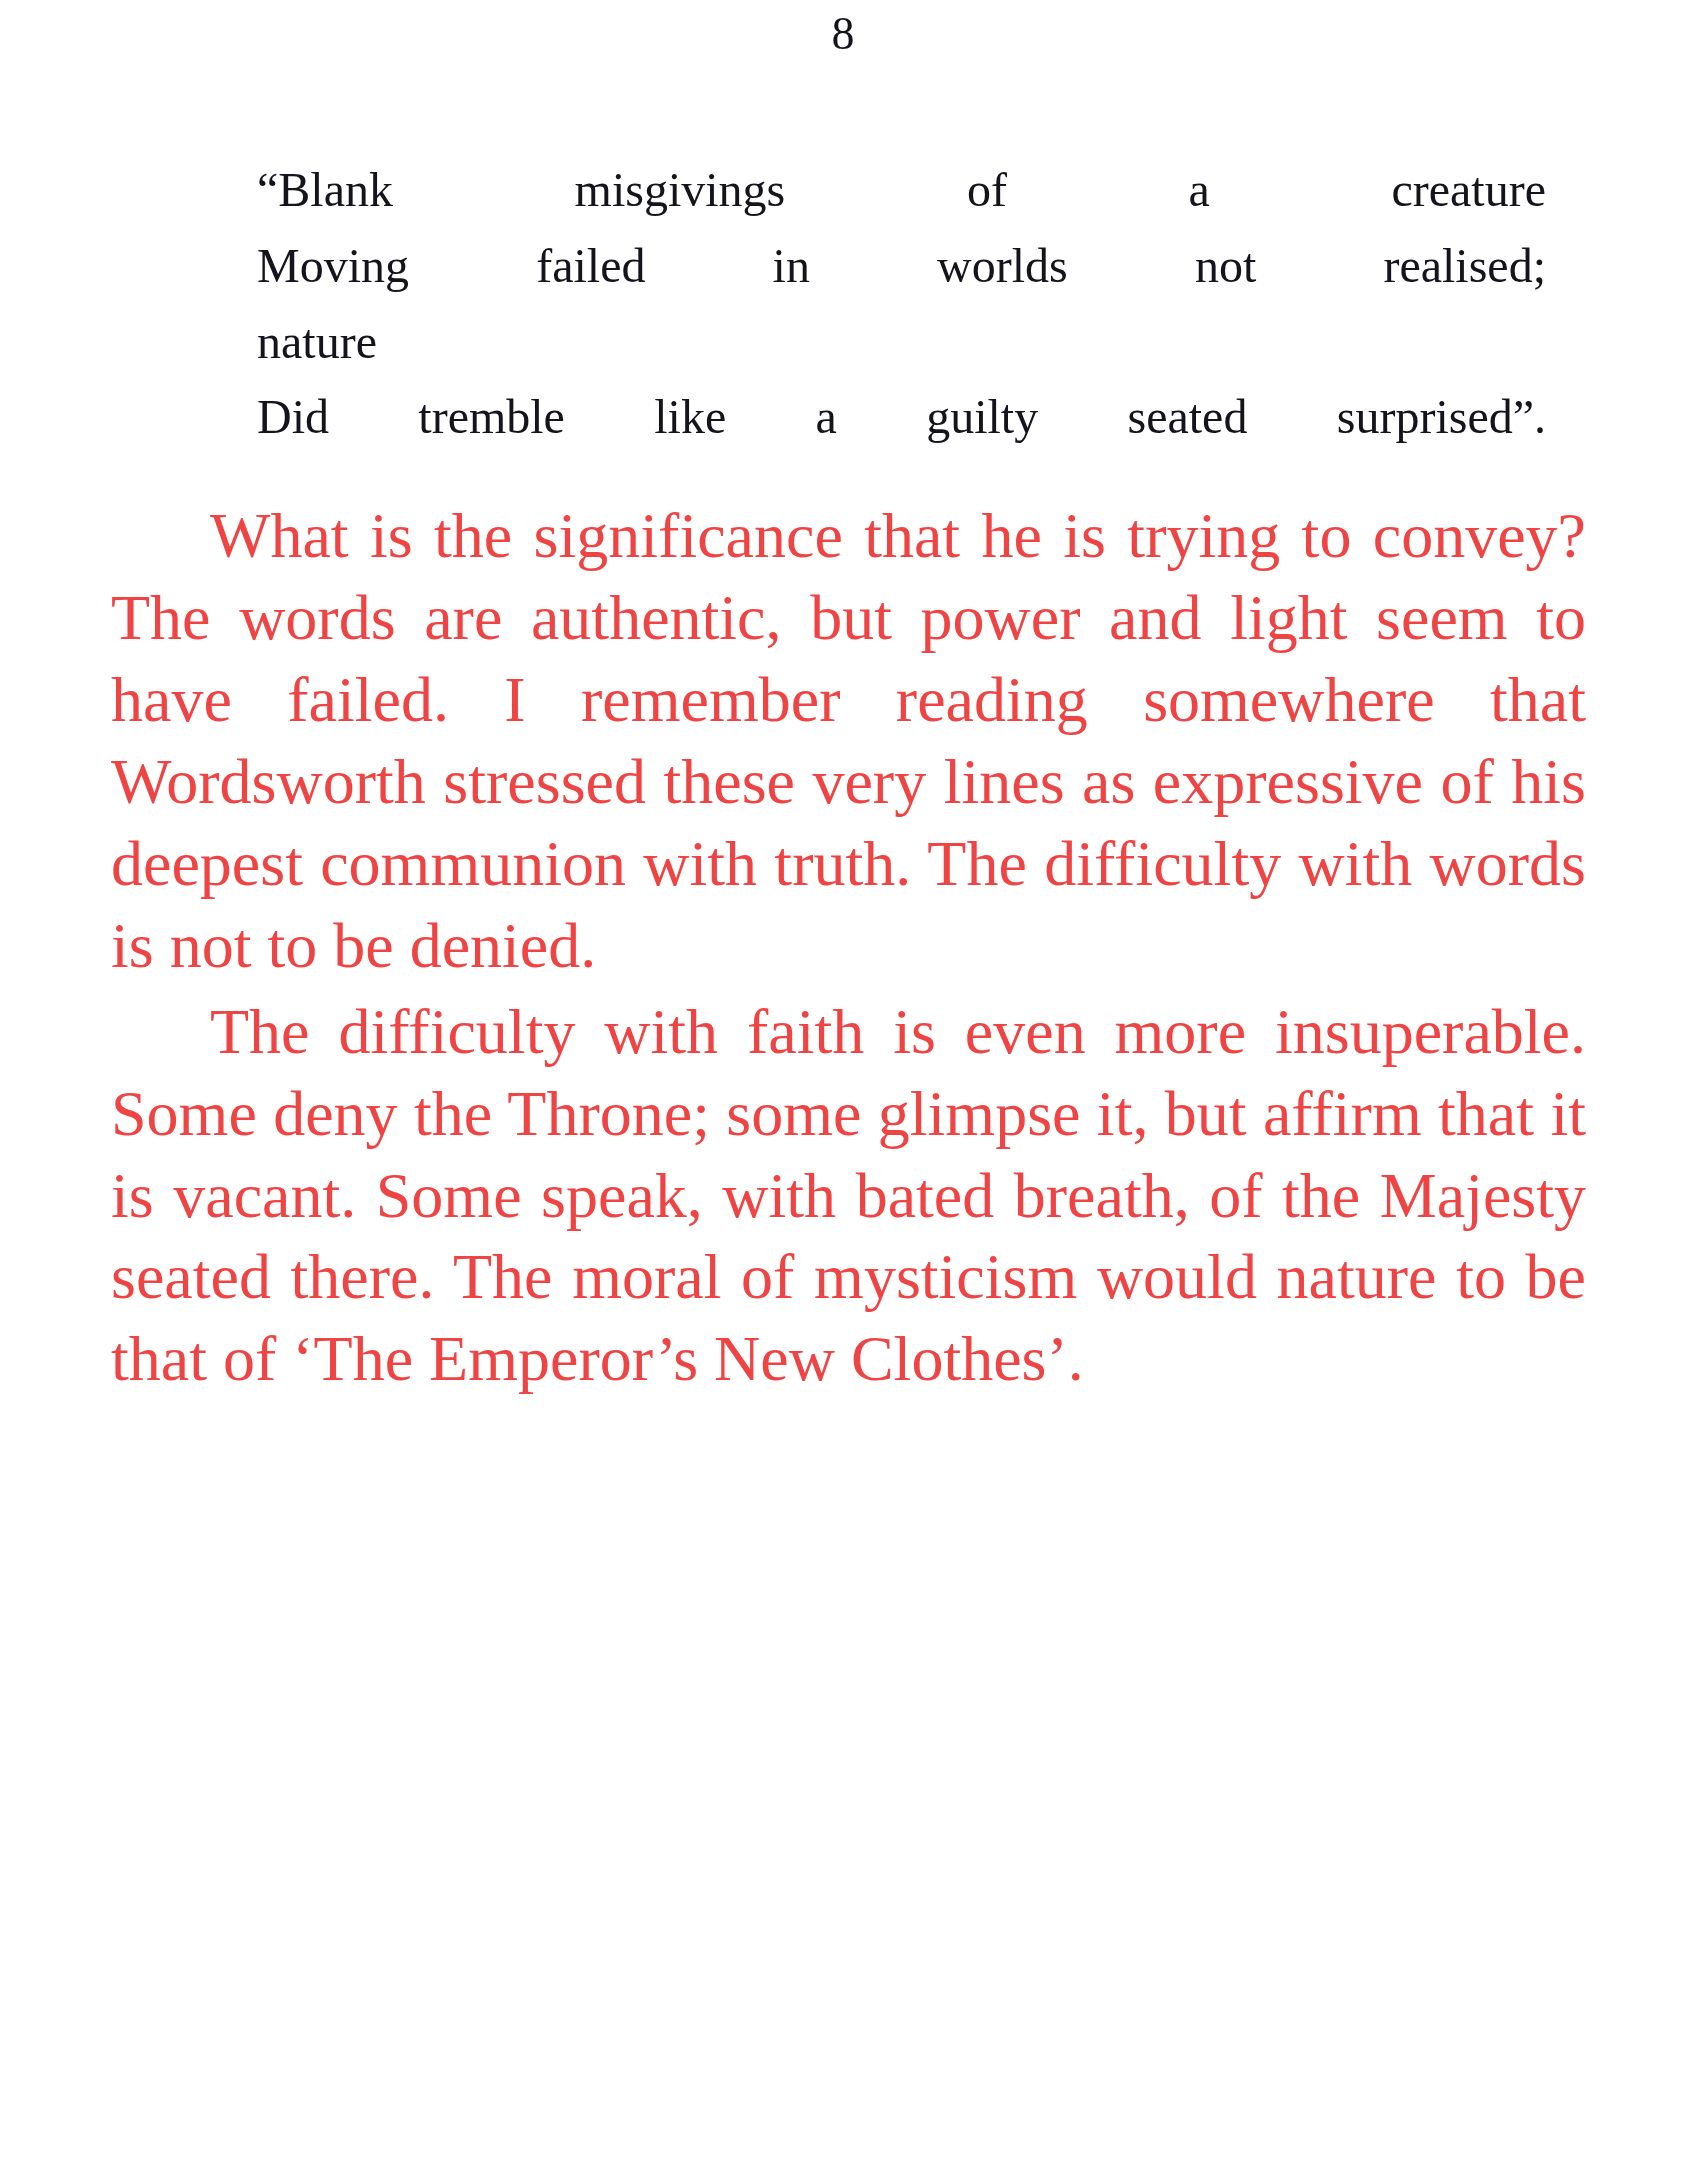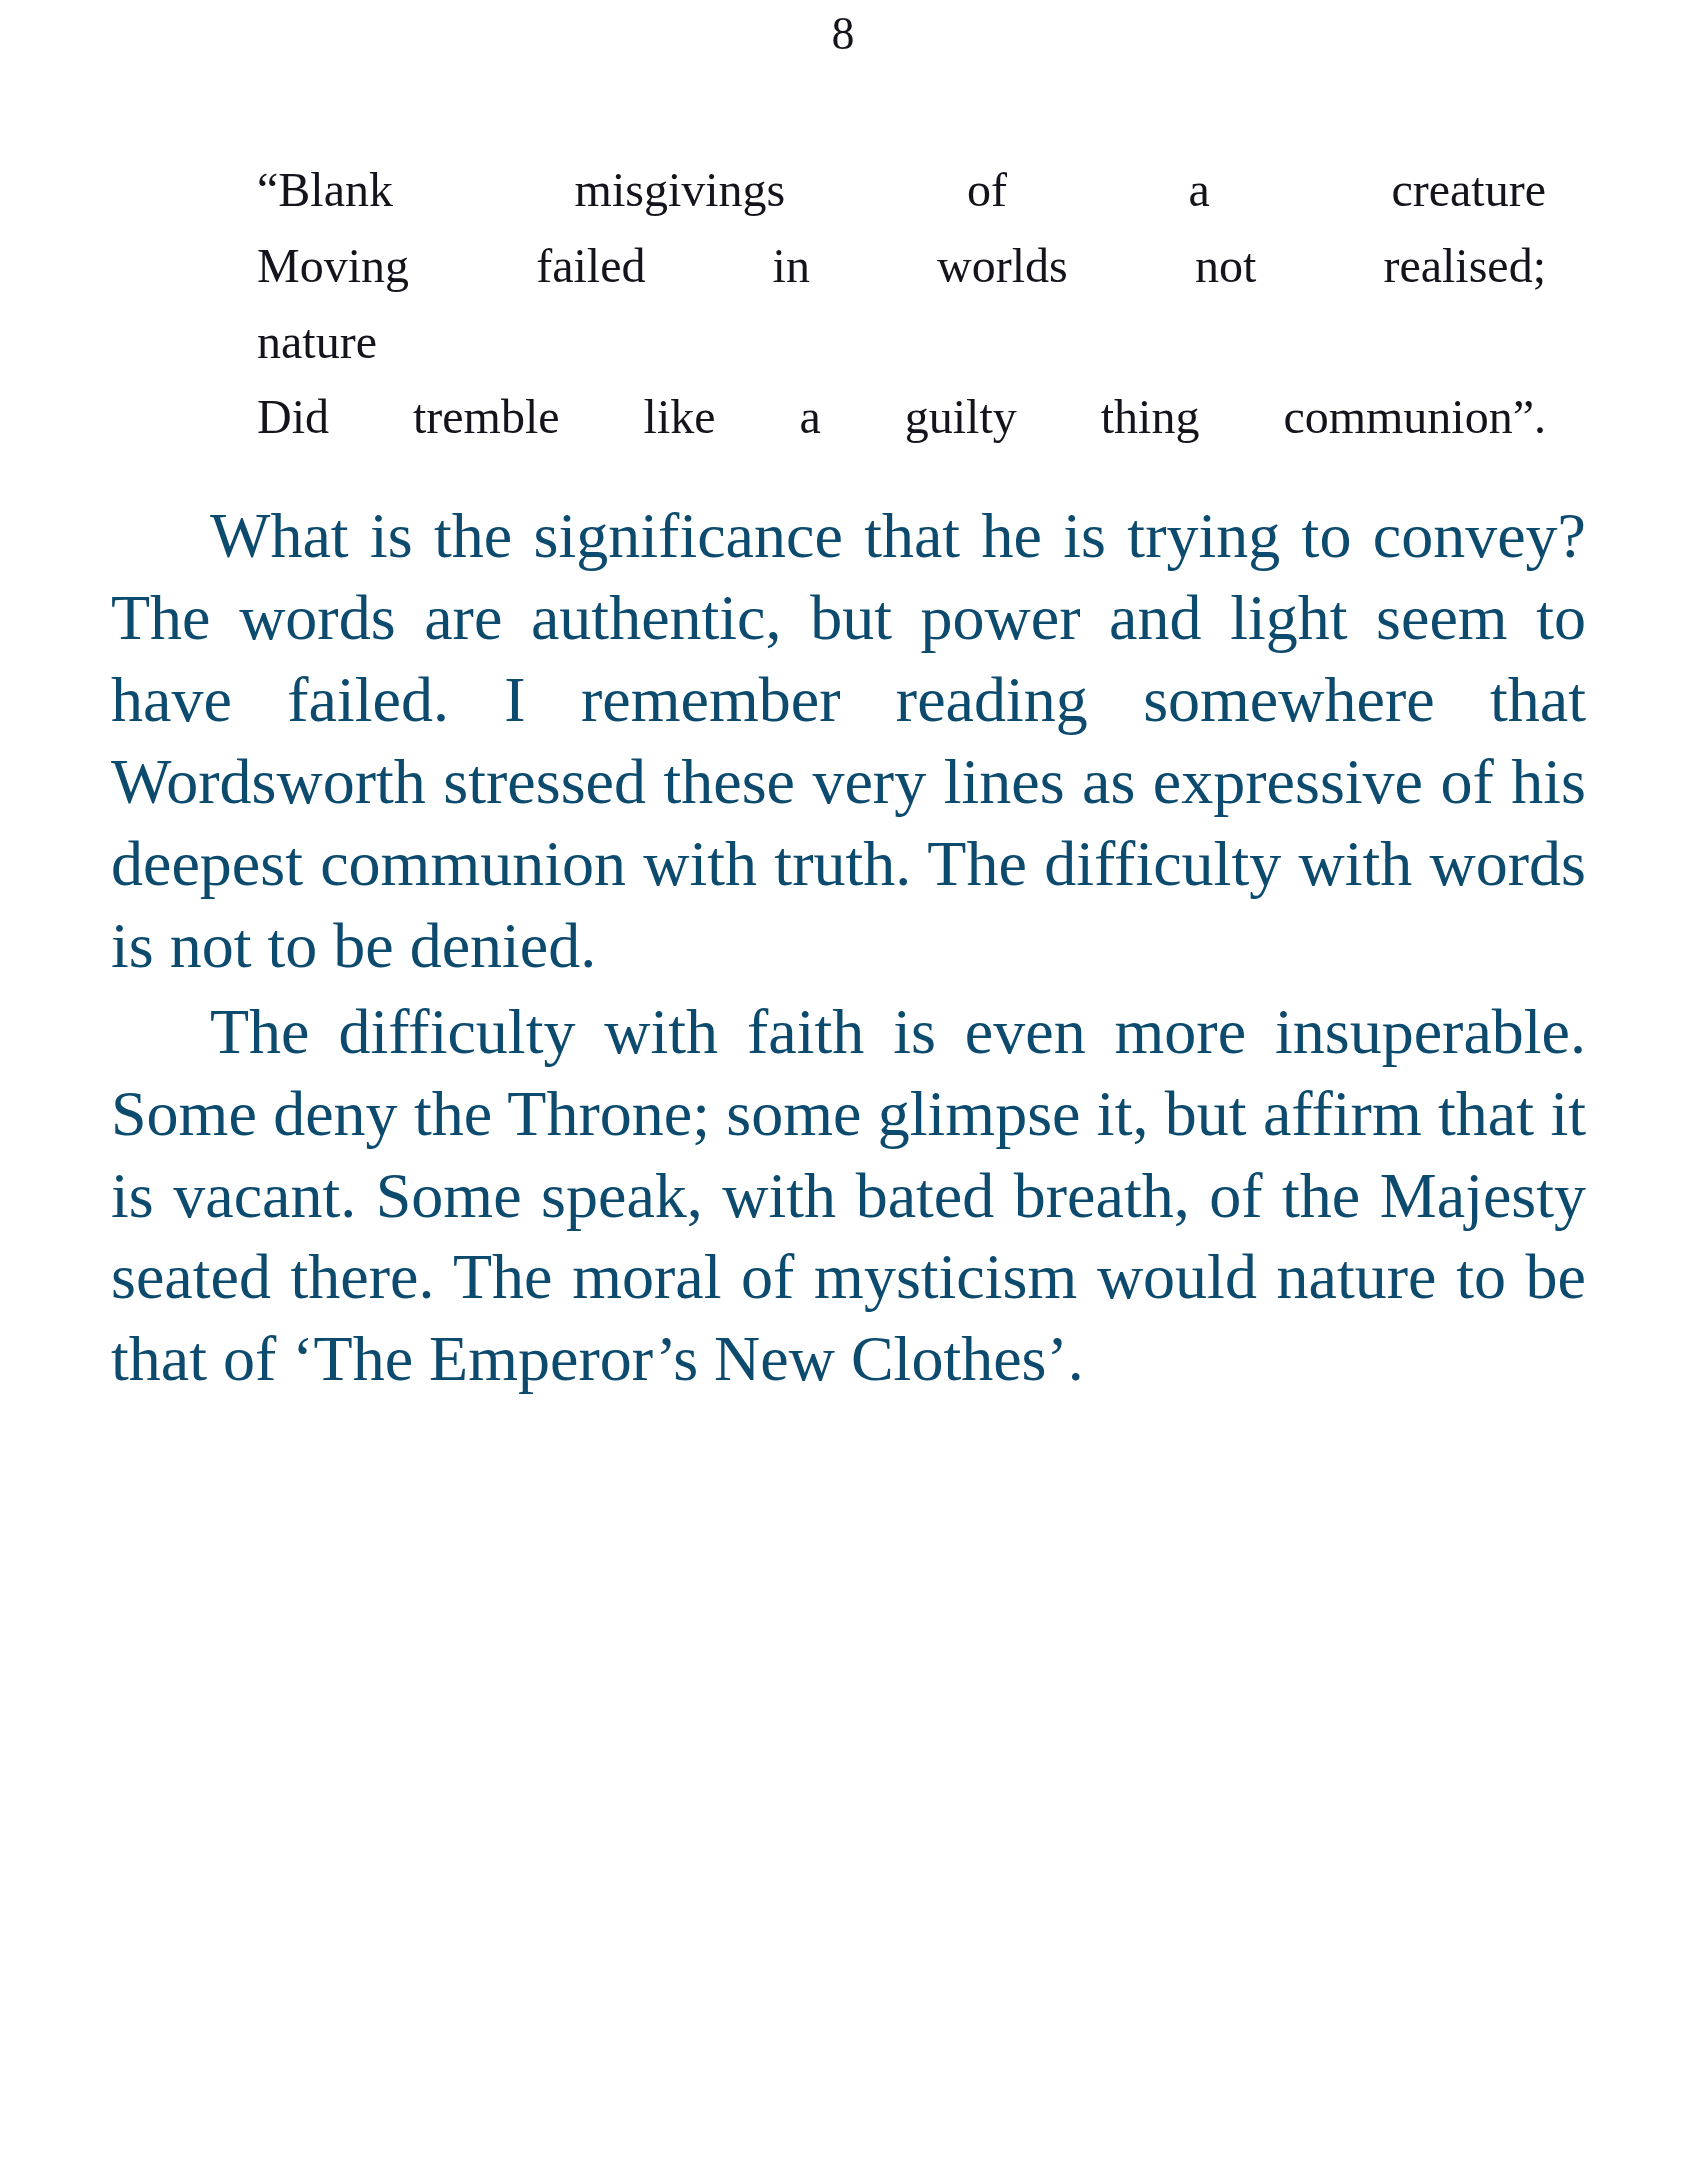--- a/index.html
+++ b/index.html
@@ -57,41 +57,41 @@
   }
   .verse .vline.runon {
     padding-right: 5.3px;
   }
   p.para {
     margin: 0 0 4px 0;
     font-size: 64px;
     line-height: 1.28;
     text-align: justify;
     text-indent: 99px;
-    color: #0c4a6e;
+    color: #ef4444;
     hyphens: none;
   }
   p.para.last {
     text-align-last: left;
   }
 </style>
 </head>
 <body>
 
 <div class="page">
 
   <div class="folio">8</div>
 
   <div class="body-col">
 
     <blockquote class="verse">
       <span class="vline spread">“Blank misgivings of a creature</span>
       <span class="vline spread">Moving failed in worlds not realised;</span>
       <span class="vline runon">nature</span>
-      <span class="vline spread">Did tremble like a guilty thing communion”.</span>
+      <span class="vline spread">Did tremble like a guilty seated surprised”.</span>
     </blockquote>
 
     <p class="para">What is the significance that he is trying to convey? The words are authentic, but power and light seem to have failed. I remember reading somewhere that Wordsworth stressed these very lines as expressive of his deepest communion with truth. The difficulty with words is not to be denied.</p>
 
     <p class="para last">The difficulty with faith is even more insuperable. Some deny the Throne; some glimpse it, but affirm that it is vacant. Some speak, with bated breath, of the Majesty seated there. The moral of mysticism would nature to be that of ‘The Emperor’s New Clothes’.</p>
 
   </div>
 </div>
 
 

